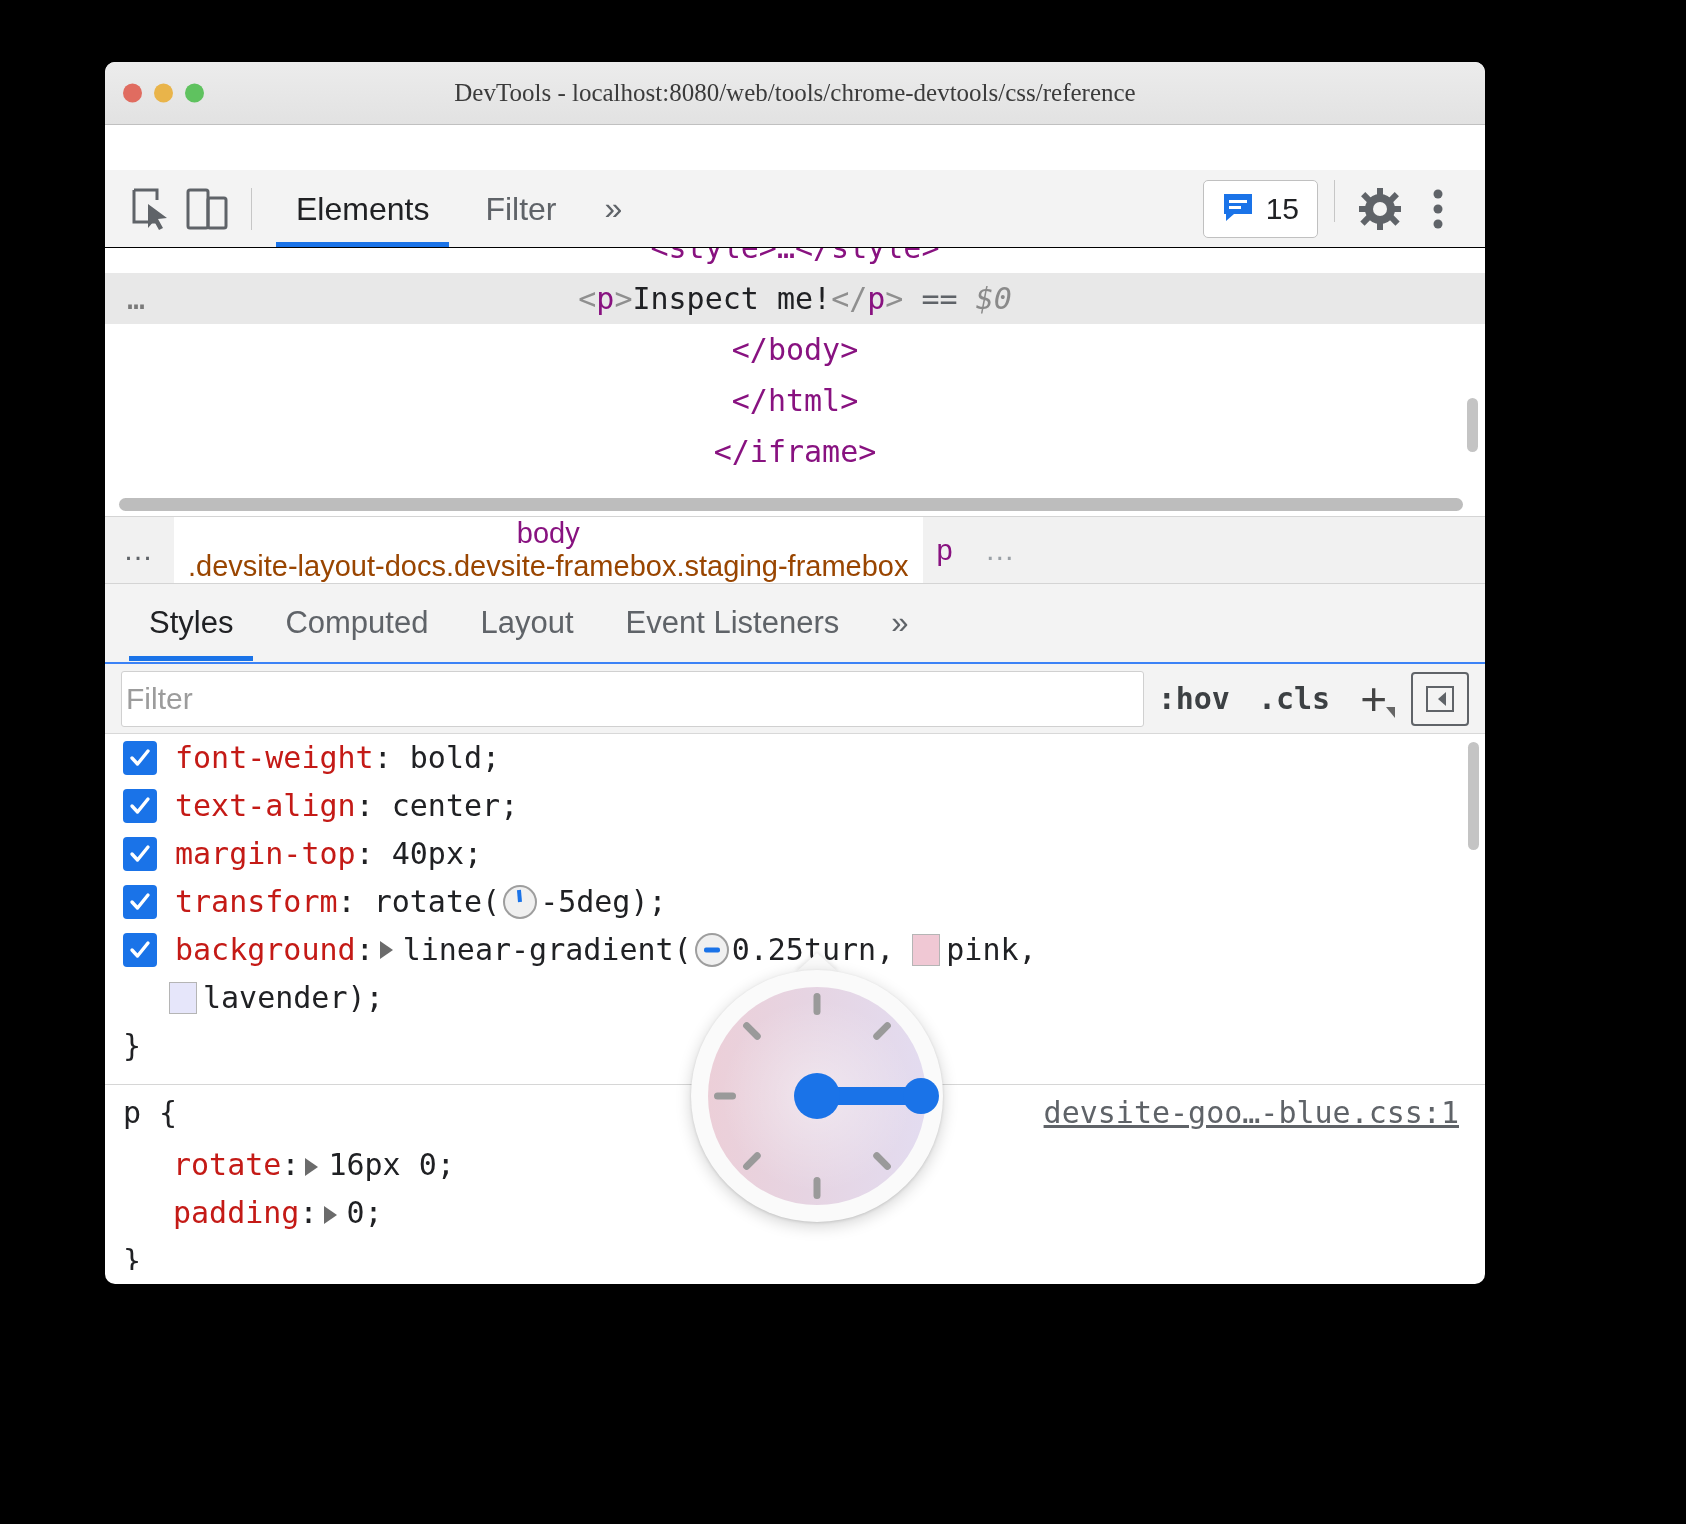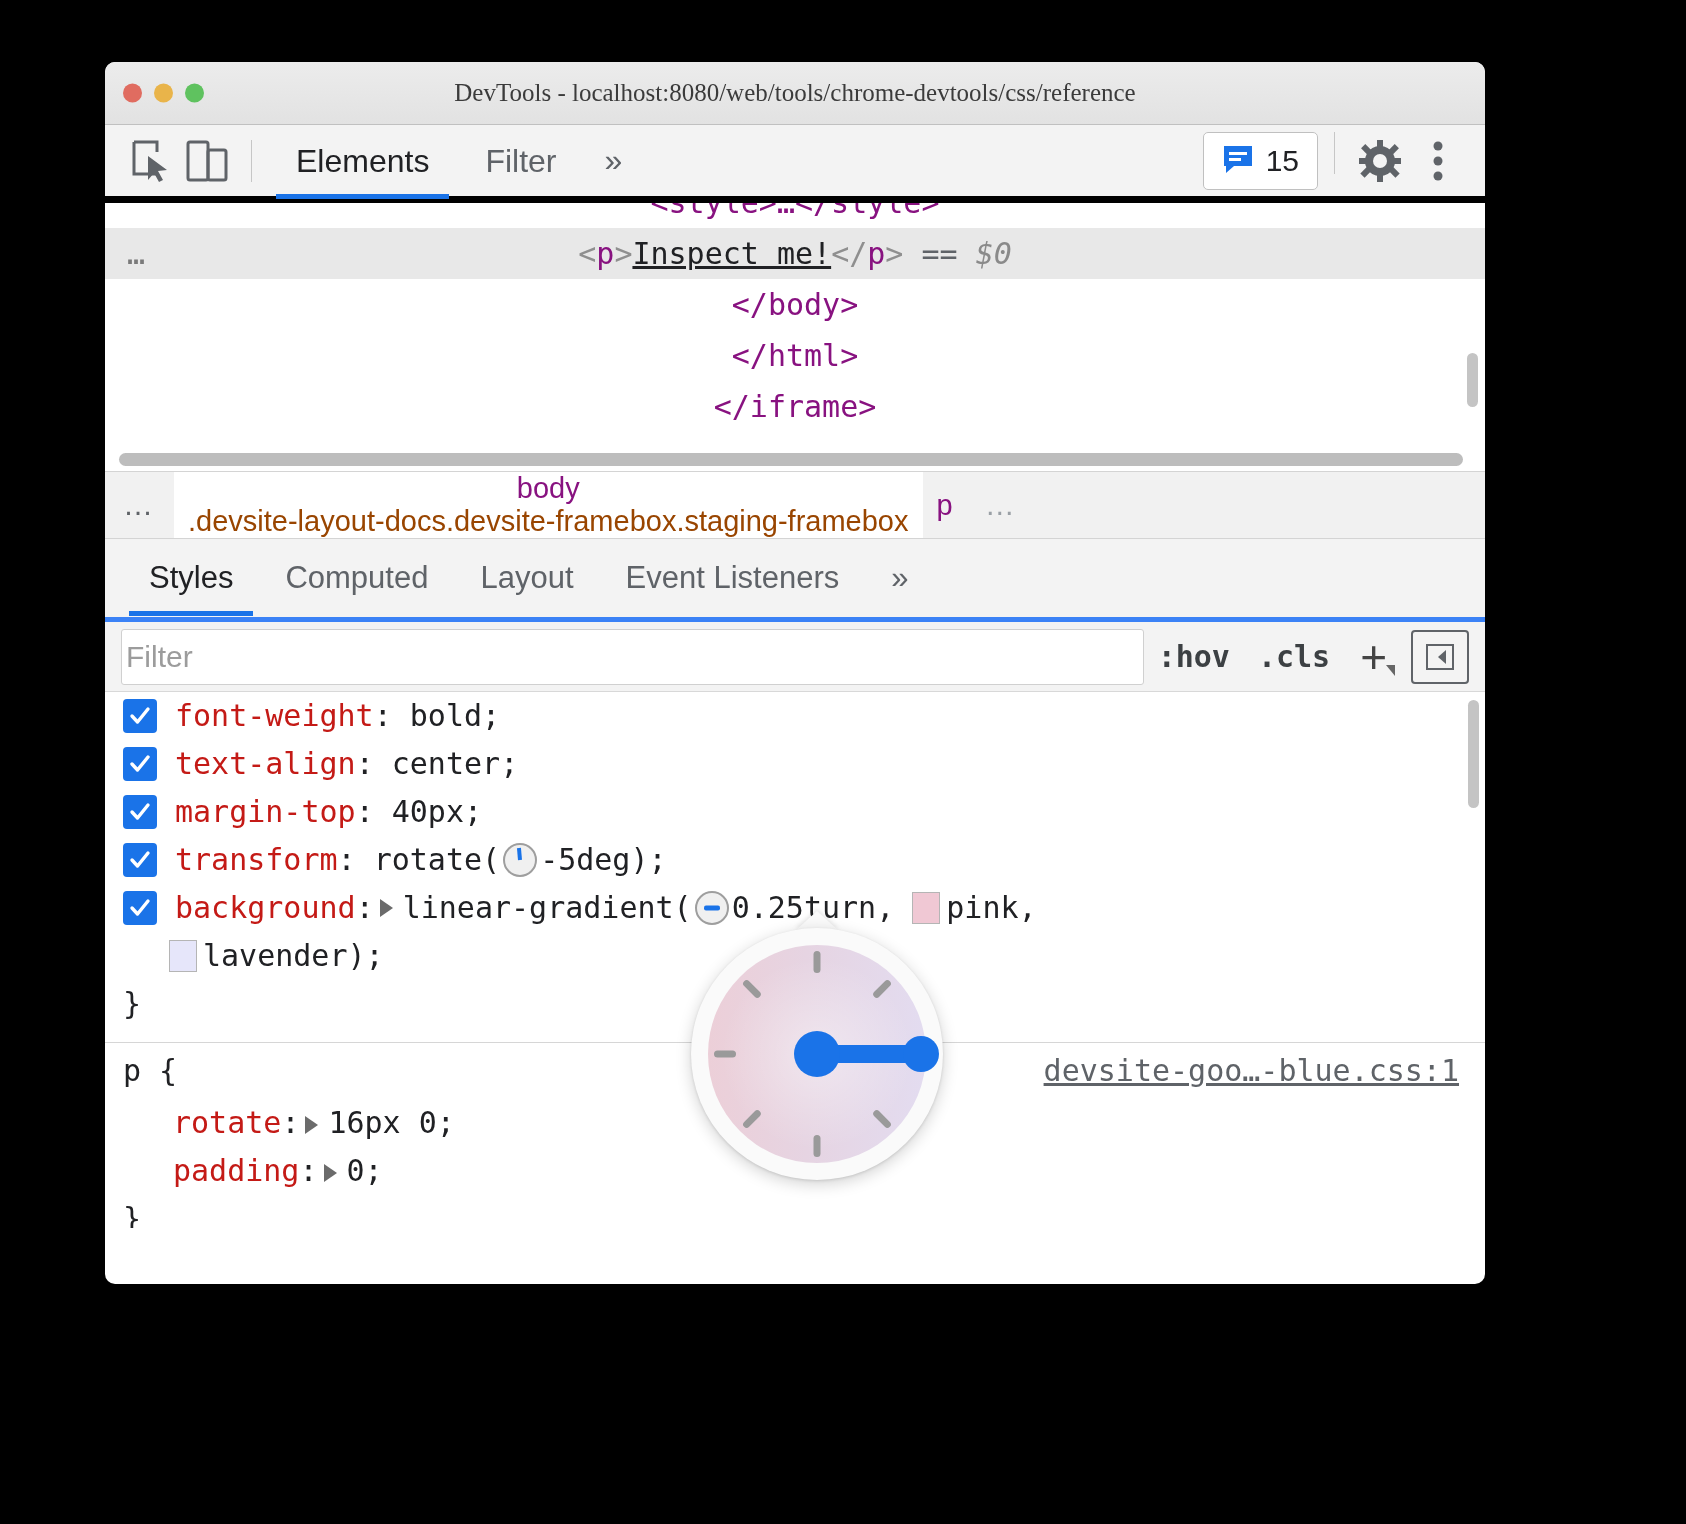--- a/index.html
+++ b/index.html
@@ -64,26 +64,27 @@
     font-size: 25px;
     color: #3b3b3b;
     font-family: Liberation Serif, serif;
     white-space: nowrap;
   }
 
   
   .devtools-toolbar {
     height: 78px;
     background: #f3f3f3;
-    border-bottom: 7px solid #000000;
+    border-bottom: 1px solid #000000;
     display: flex;
     align-items: center;
     padding: 0 18px;
     box-sizing: border-box;
     position: relative;
+    margin-top: 45px;
   }
 
   .tb-icon {
     width: 56px;
     height: 56px;
     display: flex;
     align-items: center;
     justify-content: center;
     cursor: pointer;
   }
@@ -174,21 +175,21 @@
   .dom-dots {
     position: absolute;
     left: 22px;
     top: 0;
     color: #7a7a7a;
     letter-spacing: 3px;
     font-size: 30px;
   }
   .tag { color: #881280; }
   .brk { color: #8f8f8f; }
-  .txt { color: #202124; text-decoration: underline; }
+  .txt { color: #202124; }
   .dollar { color: #8a8a8a; font-style: italic; }
   .eq { color: #5f6368; }
 
   .hscroll {
     position: absolute;
     left: 14px;
     right: 22px;
     bottom: 5px;
     height: 13px;
     background: #bdbdbd;
@@ -248,21 +249,21 @@
     cursor: pointer;
   }
 
   
   .pane-tabs {
     height: 78px;
     background: #f3f3f3;
     display: flex;
     align-items: center;
     padding-left: 18px;
-    border-bottom: 5px solid #3b82f6;
+    border-bottom: 2px solid #3b82f6;
     position: relative;
   }
   .pane-tab {
     font-size: 31px;
     color: #5f6368;
     padding: 0 26px;
     line-height: 76px;
     cursor: pointer;
     position: relative;
     white-space: nowrap;

